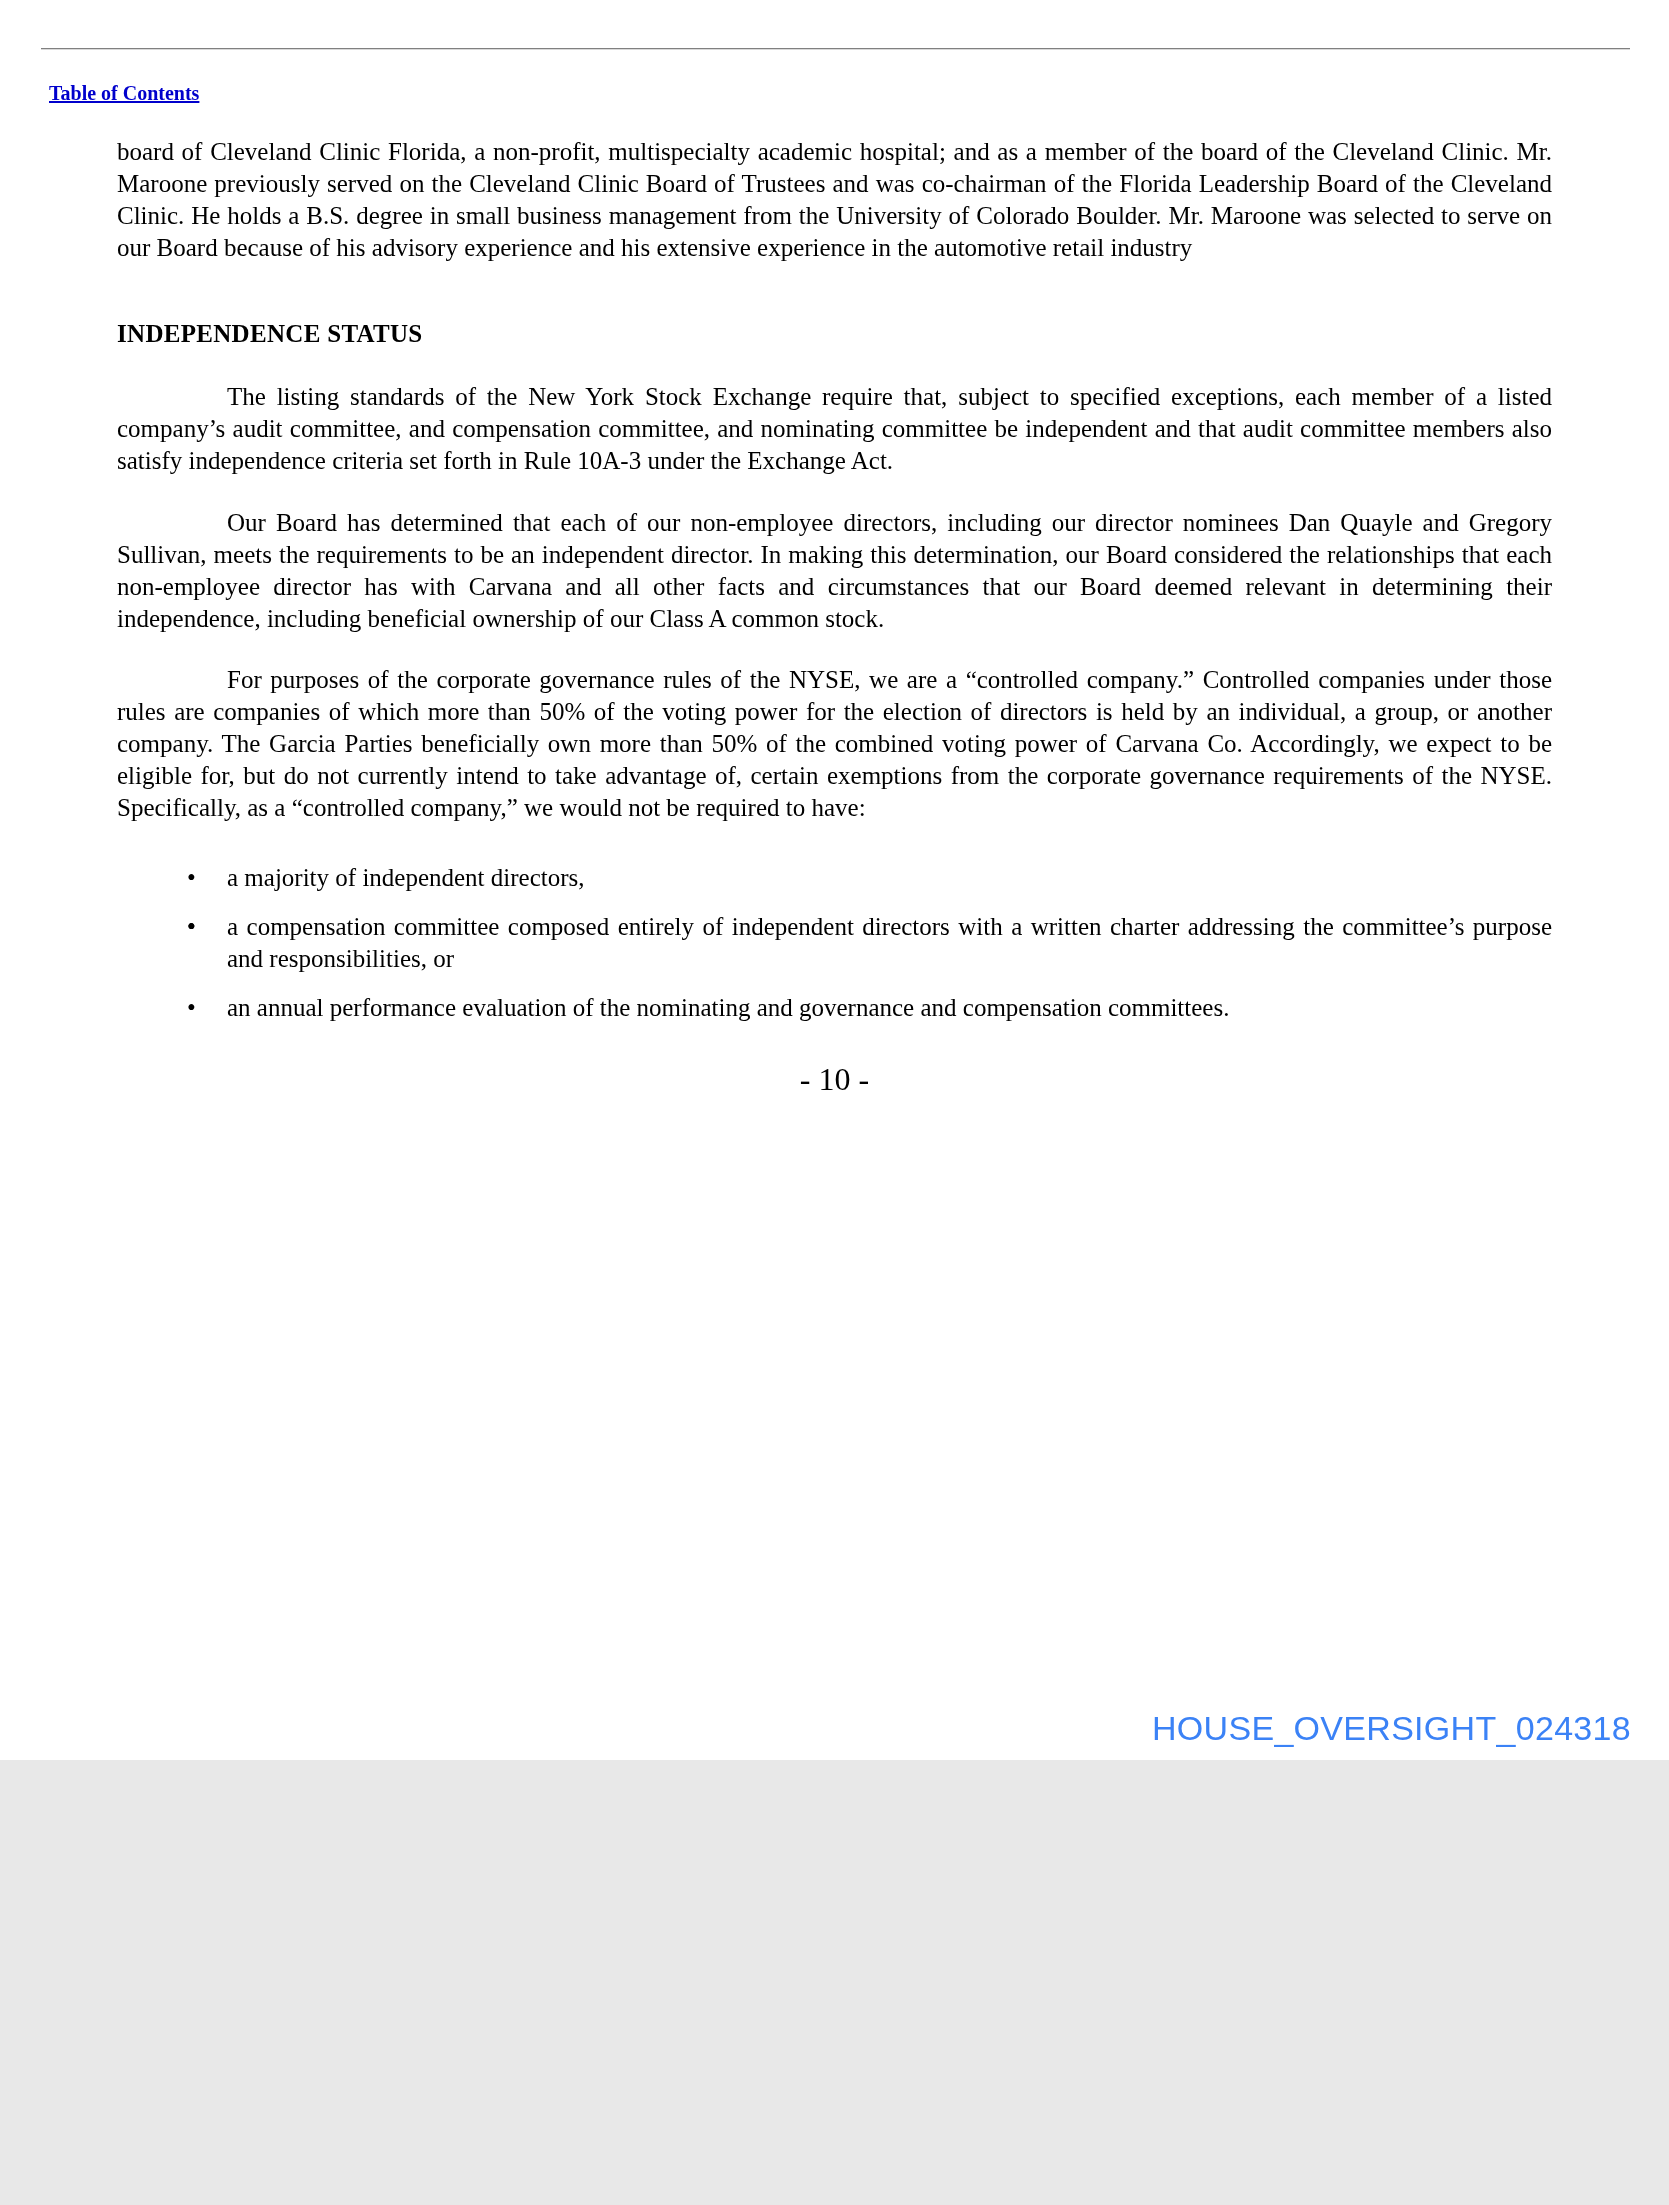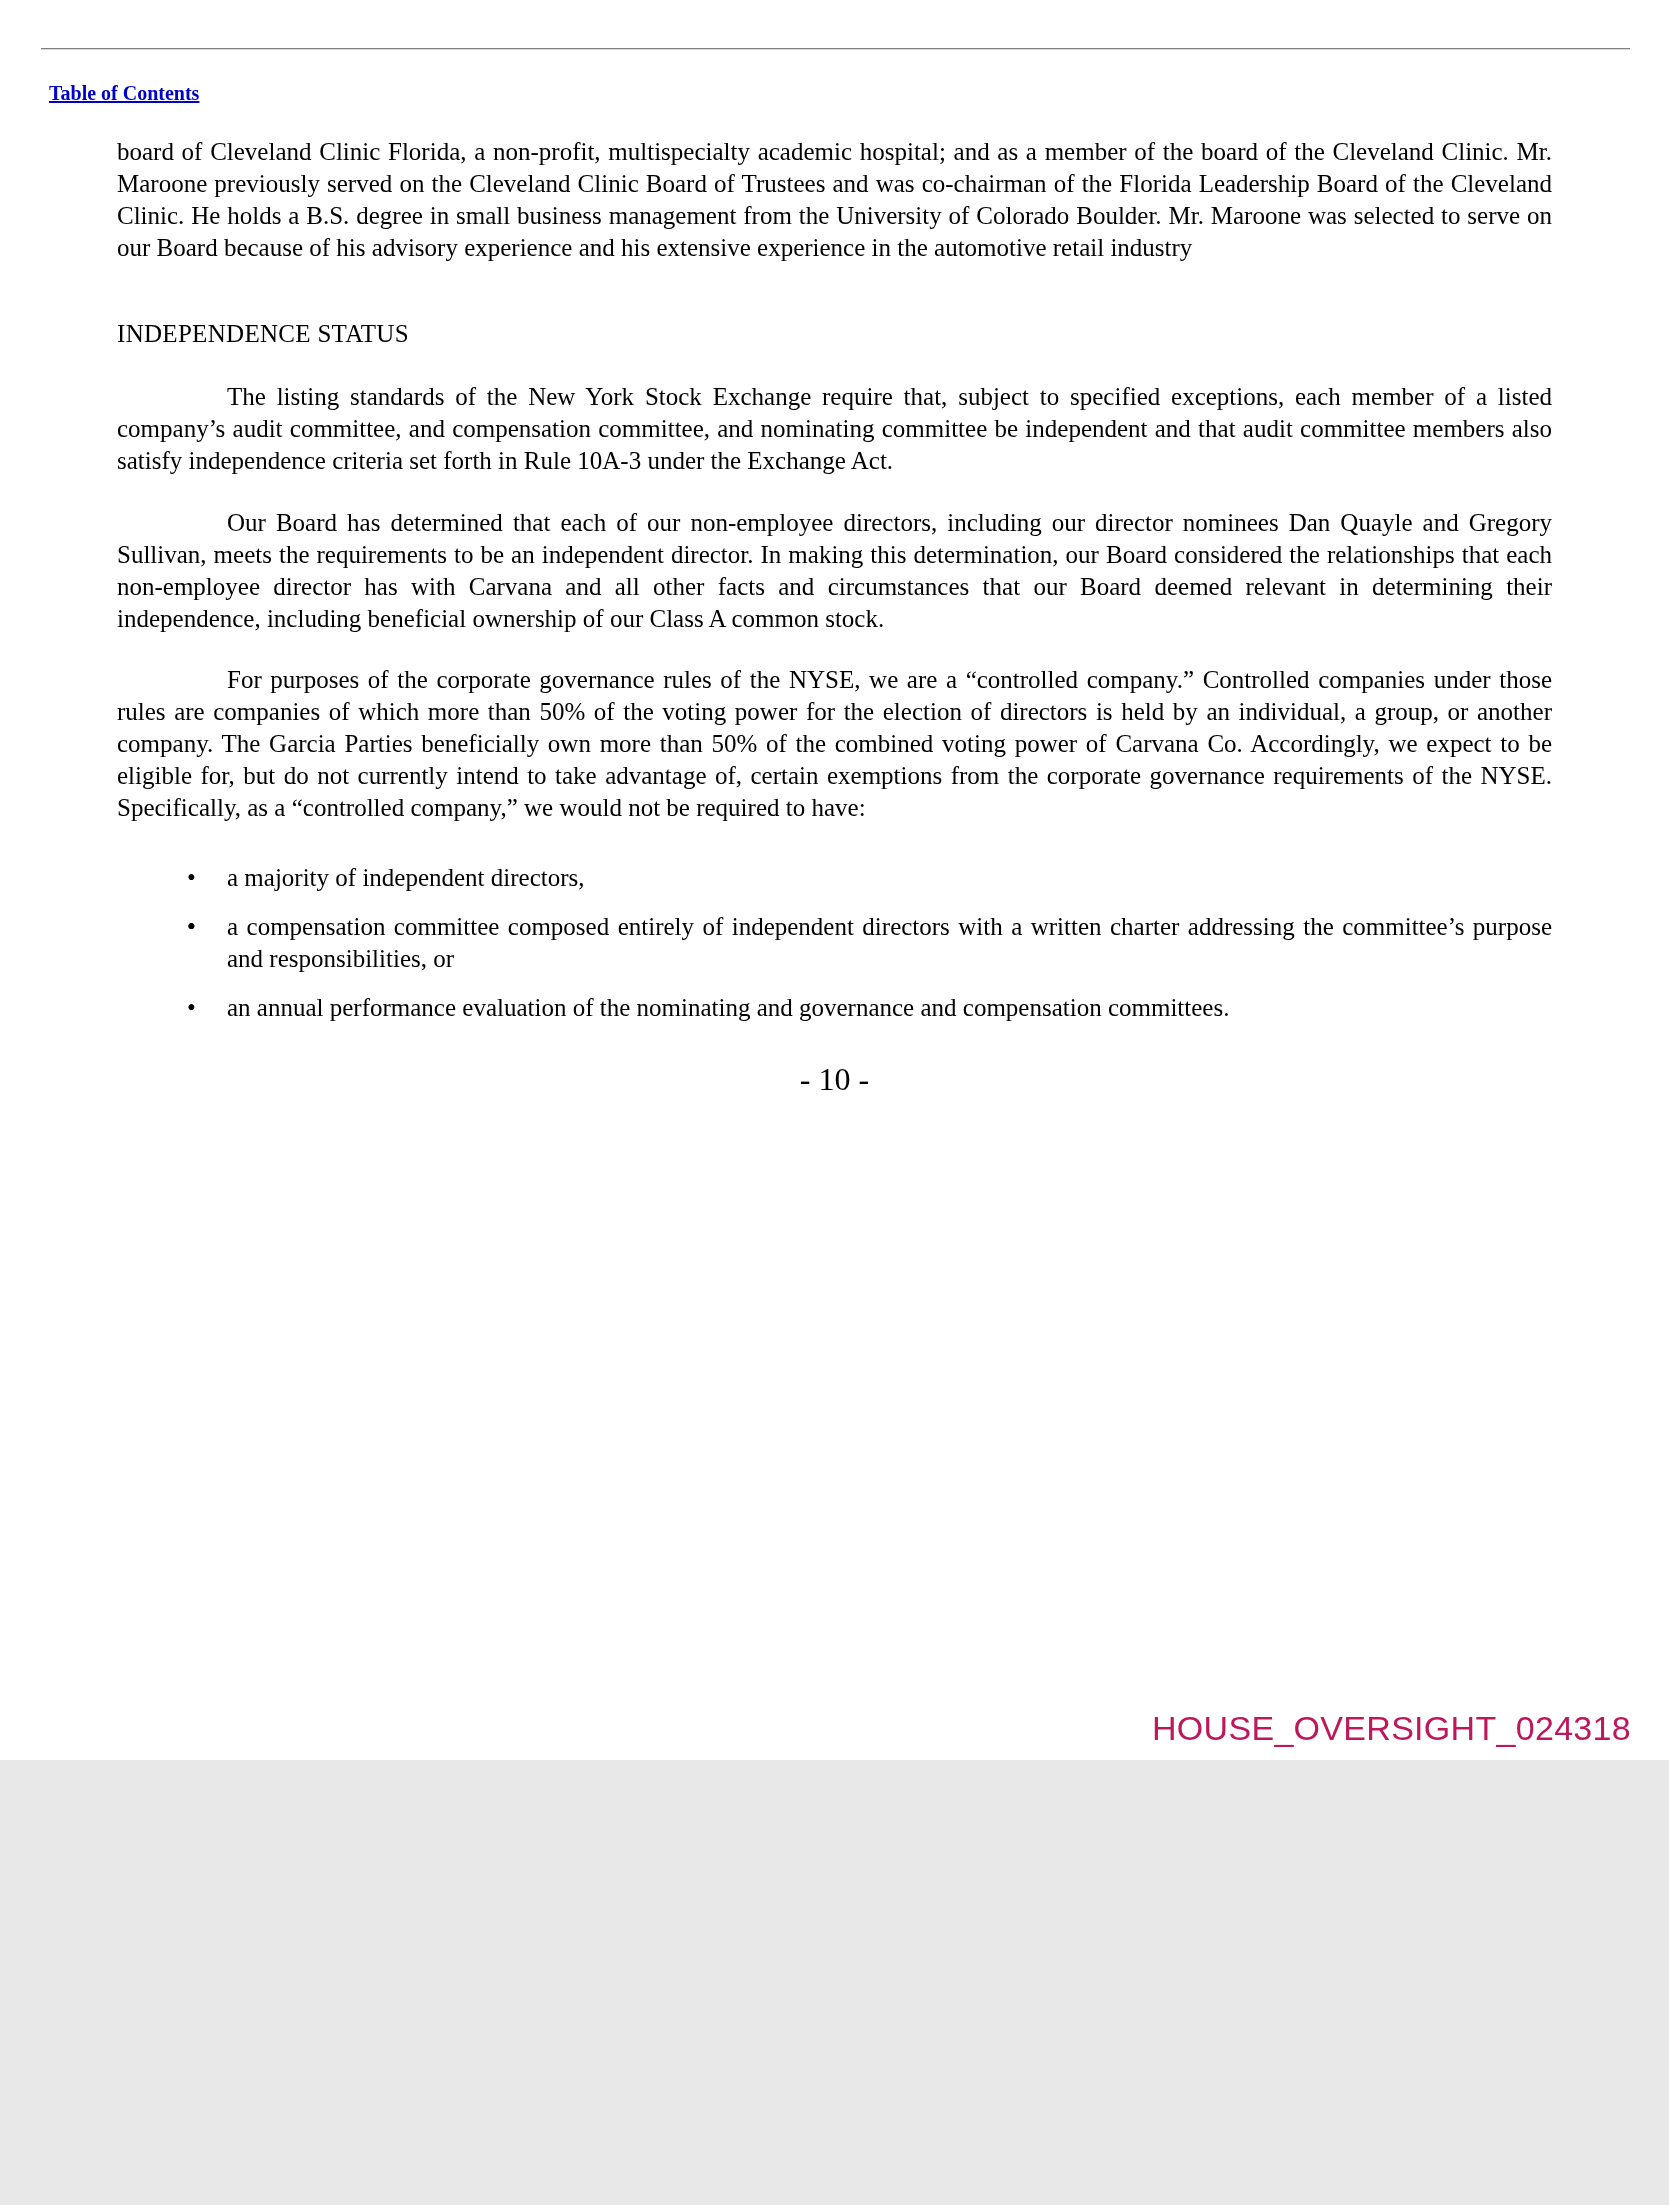--- a/index.html
+++ b/index.html
@@ -40,21 +40,21 @@
     font-size: 25px;
     line-height: 32px;
     text-align: justify;
   }
 
   .para { margin: 0 0 29.5px 0; }
   .para.indent { text-indent: 110px; }
 
   .section-heading {
     font-size: 25px;
-    font-weight: normal;
+    font-weight: bold;
     margin: 54px 0 31px 0;
     text-align: left;
     letter-spacing: 0.3px;
   }
 
   .bullet-list {
     list-style: none;
     margin: 38px 0 0 0;
   }
 
@@ -76,21 +76,21 @@
     margin-top: 39px;
     font-size: 32px;
   }
 
   .bates-stamp {
     position: absolute;
     right: 38px;
     bottom: 11.8px;
     font-family: "Liberation Sans", sans-serif;
     font-size: 34px;
-    color: #be185d;
+    color: #3b82f6;
     letter-spacing: 0.3px;
   }
 </style>
 </head>
 <body>
 
 <div class="page">
 
   <div class="top-rule"></div>
 

